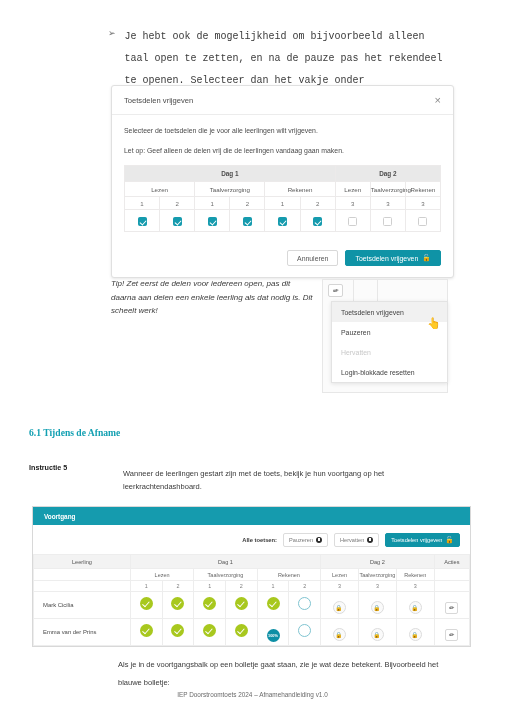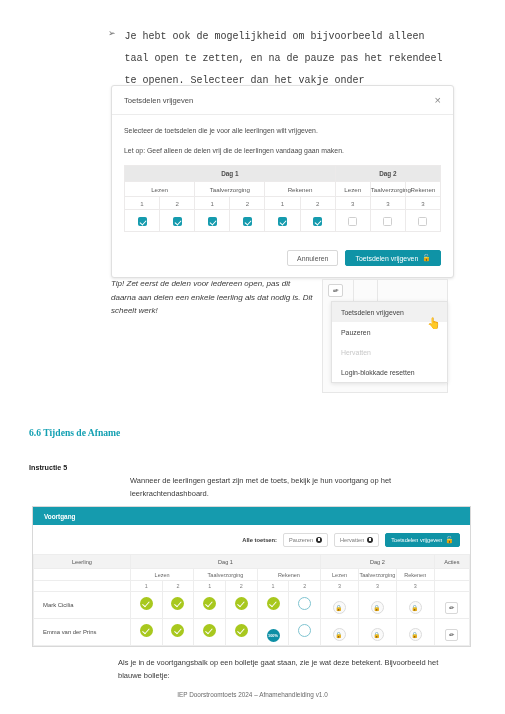--- a/index.html
+++ b/index.html
@@ -81,21 +81,21 @@
   .dd-item { height:20px; display:flex; align-items:center; padding:0 9px; font-size:6.9px; color:#3f3f3f; cursor:pointer; }
   .dd-item.hover { background:#f1f1f1; }
   .dd-item.disabled { color:#c8c8c8; cursor:default; }
   .cursor-hand { position:absolute; left:105px; top:38px; font-size:11px; color:#6a6a6a; }
 
   
   .sec-head { position:absolute; left:29px; top:427px; font-size:9.6px; font-weight:bold; color:#13a0b2; font-family:"Liberation Serif", serif; }
   .instr-label { position:absolute; left:29px; top:463px; font-size:7.2px; font-weight:bold; color:#1a1a1a; }
   .instr-body { position:absolute; left:118px; top:463px; width:340px; }
   .instr-title { font-size:7.3px; font-weight:bold; color:#13a0b2; margin:0 0 3px 0; }
-  .instr-p { font-size:7.5px; line-height:12.5px; color:#3a3a3a; margin:12px; }
+  .instr-p { font-size:7.5px; line-height:12.5px; color:#3a3a3a; margin:5px; }
 
   
   .dash { position:absolute; left:32px; top:506px; width:439px; border:1px solid #d8d8d8; background:#fff; }
   .dash-head { height:18px; background:#159bae; display:flex; align-items:center; padding:0 11px; }
   .dash-head-title { font-size:6.4px; color:#fff; font-weight:bold; }
   .dash-toolbar { height:29px; display:flex; align-items:center; justify-content:flex-end; gap:6px; padding:0 10px; background:#fff; }
   .tb-label { font-size:5.8px; color:#3a3a3a; font-weight:bold; }
   .tb-btn { height:14px; border:1px solid #dcdcdc; background:#fff; border-radius:2px; display:inline-flex; align-items:center; gap:3px; padding:0 5px; font-size:5.6px; color:#7a7a7a; cursor:pointer; }
   .tb-btn .dot { width:6px; height:6px; border-radius:50%; background:#2c2c2c; position:relative; display:inline-block; }
   .tb-btn .dot::after { content:""; position:absolute; left:2.2px; top:1.4px; width:1.4px; height:3.2px; background:#fff; }
@@ -112,21 +112,21 @@
   .circ { width:13px; height:13px; border-radius:50%; display:inline-flex; align-items:center; justify-content:center; }
   .circ.done { background:#a8c81e; position:relative; }
   .circ.done::after { content:""; position:absolute; left:4.2px; top:3px; width:3.2px; height:5.6px; border:solid #fff; border-width:0 1.4px 1.4px 0; transform:rotate(42deg); }
   .circ.pct { background:#0d8fa5; color:#fff; font-size:3.9px; font-weight:bold; }
   .circ.open { border:1.2px solid #7fc4d1; background:#fff; }
   .circ.locked { border:1px solid #dcdcdc; background:#fafafa; color:#c2c2c2; font-size:6px; }
   .edit-btn { width:13px; height:12px; border:1px solid #d8d8d8; background:#fff; border-radius:2px; display:inline-flex; align-items:center; justify-content:center; cursor:pointer; }
   .edit-btn .pencil-glyph { font-size:6.5px; }
 
   
-  .bot-text { position:absolute; left:118px; top:656px; width:340px; font-size:7.5px; line-height:13px; color:#3a3a3a; }
+  .bot-text { position:absolute; left:118px; top:656px; width:340px; font-size:7.5px; line-height:18px; color:#3a3a3a; }
   .footer { position:absolute; left:0; top:691px; width:505px; text-align:center; font-size:6.4px; color:#6a6a6a; }
 </style>
 </head>
 <body>
 
 <div class="page">
 
   <div class="bullet-block">
     <div class="bullet-row">
       <span class="bullet-mark">➢</span>
@@ -203,21 +203,21 @@
     </div>
     <div class="dd-menu" id="dd-menu">
         <div class="dd-item hover">Toetsdelen vrijgeven</div>
         <div class="dd-item">Pauzeren</div>
         <div class="dd-item disabled">Hervatten</div>
         <div class="dd-item">Login-blokkade resetten</div>
       </div>
     <span class="cursor-hand">👆</span>
   </div>
 
-  <div class="sec-head">6.6 Tijdens de Afname</div>
+  <div class="sec-head">6.1 Tijdens de Afname</div>
   <div class="instr-label">Instructie 5</div>
   <div class="instr-body">
     <p class="instr-p">Wanneer de leerlingen gestart zijn met de toets, bekijk je hun voortgang op het leerkrachtendashboard.</p>
   </div>
 
   <div class="dash">
     <div class="dash-head">
       <span class="dash-head-title">Voortgang</span>
     </div>
     <div class="dash-toolbar">

